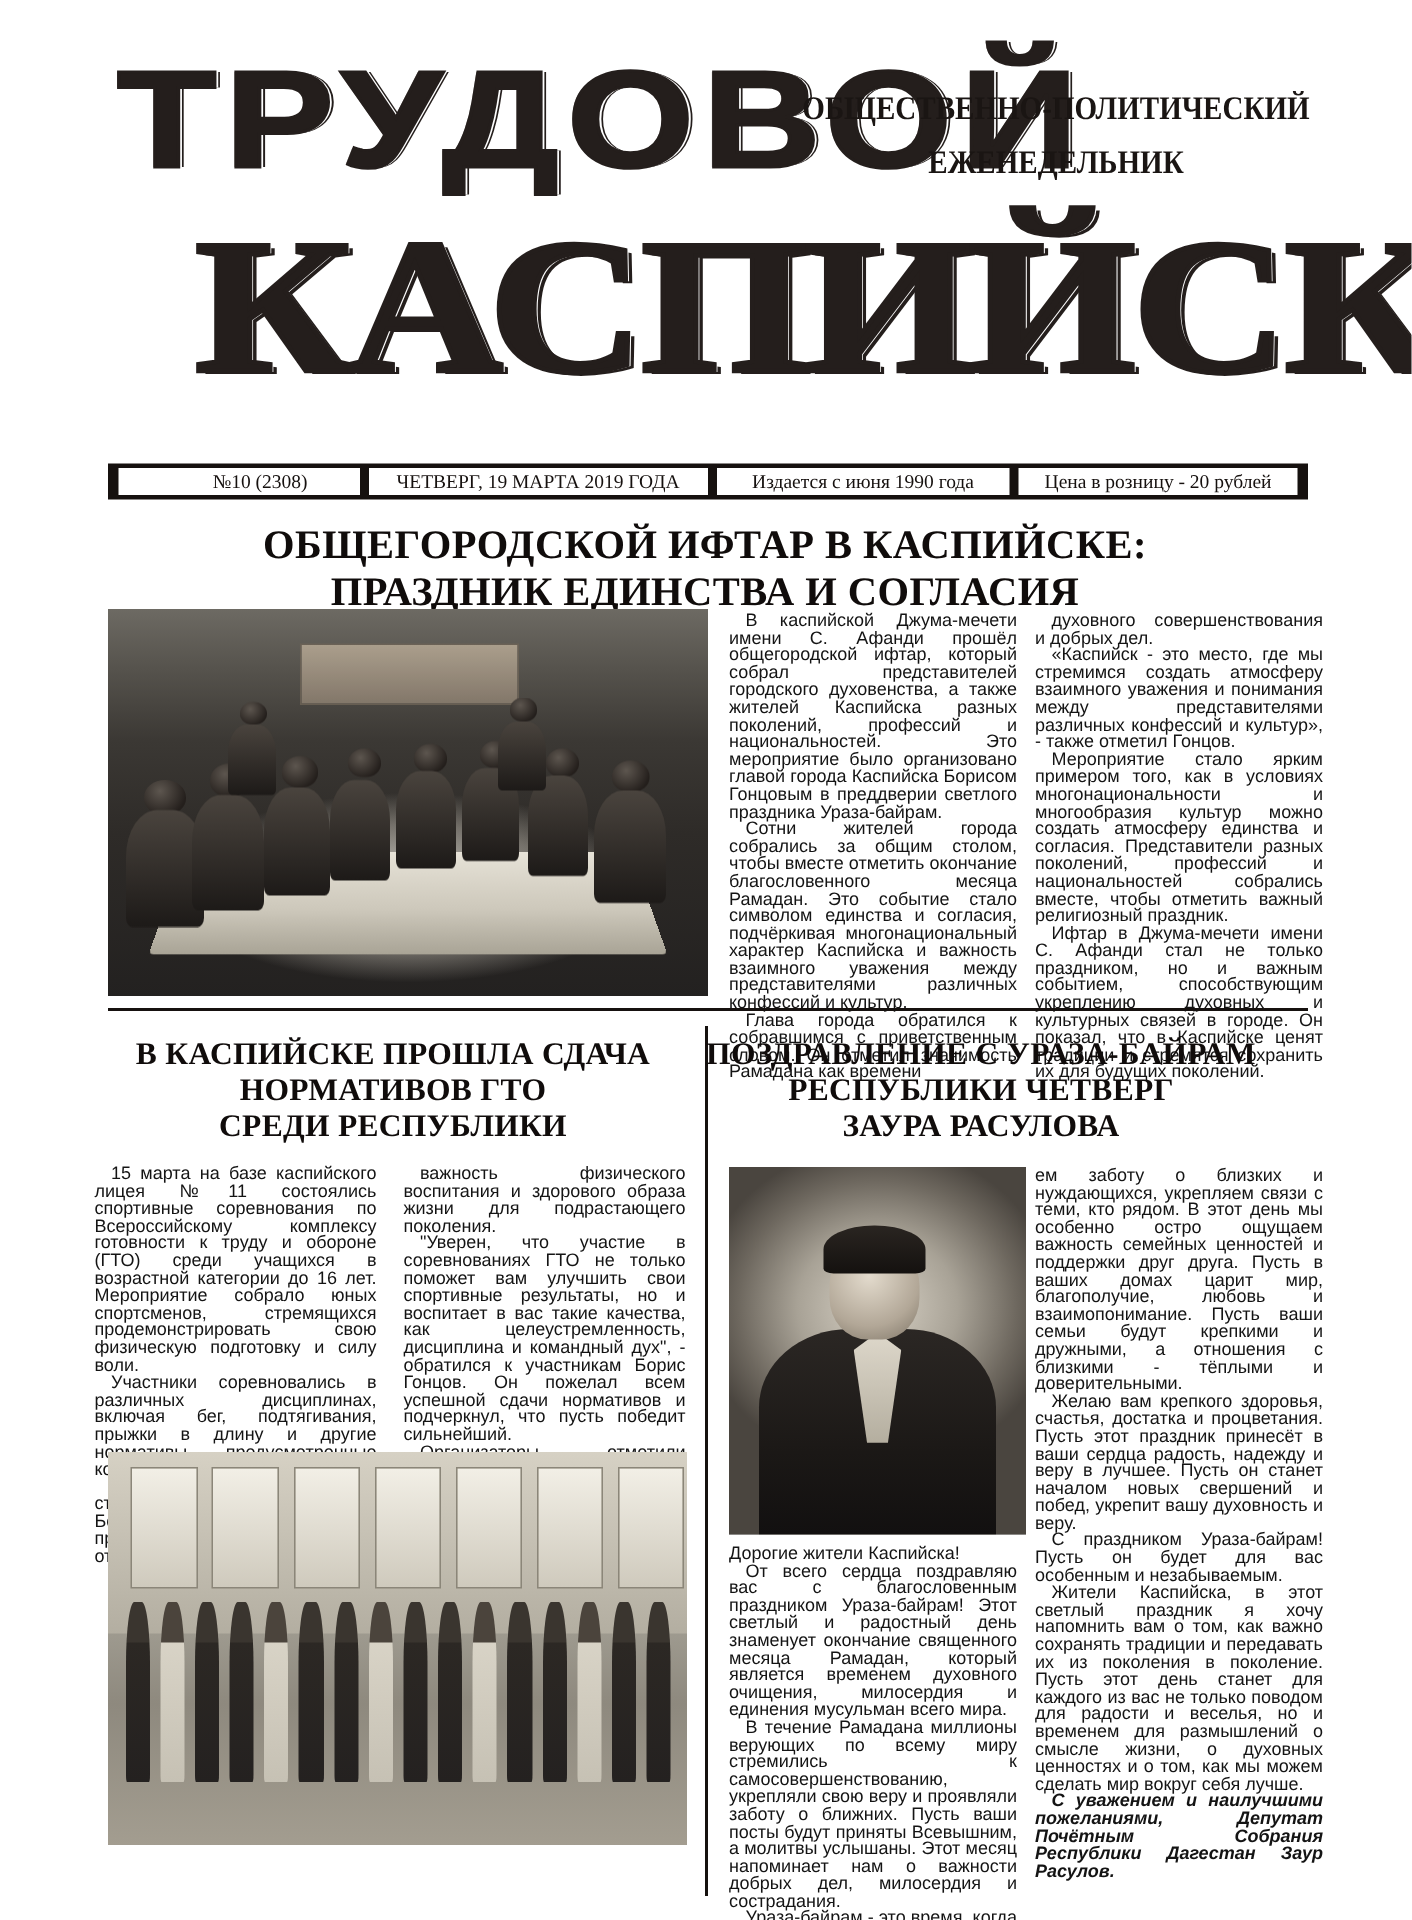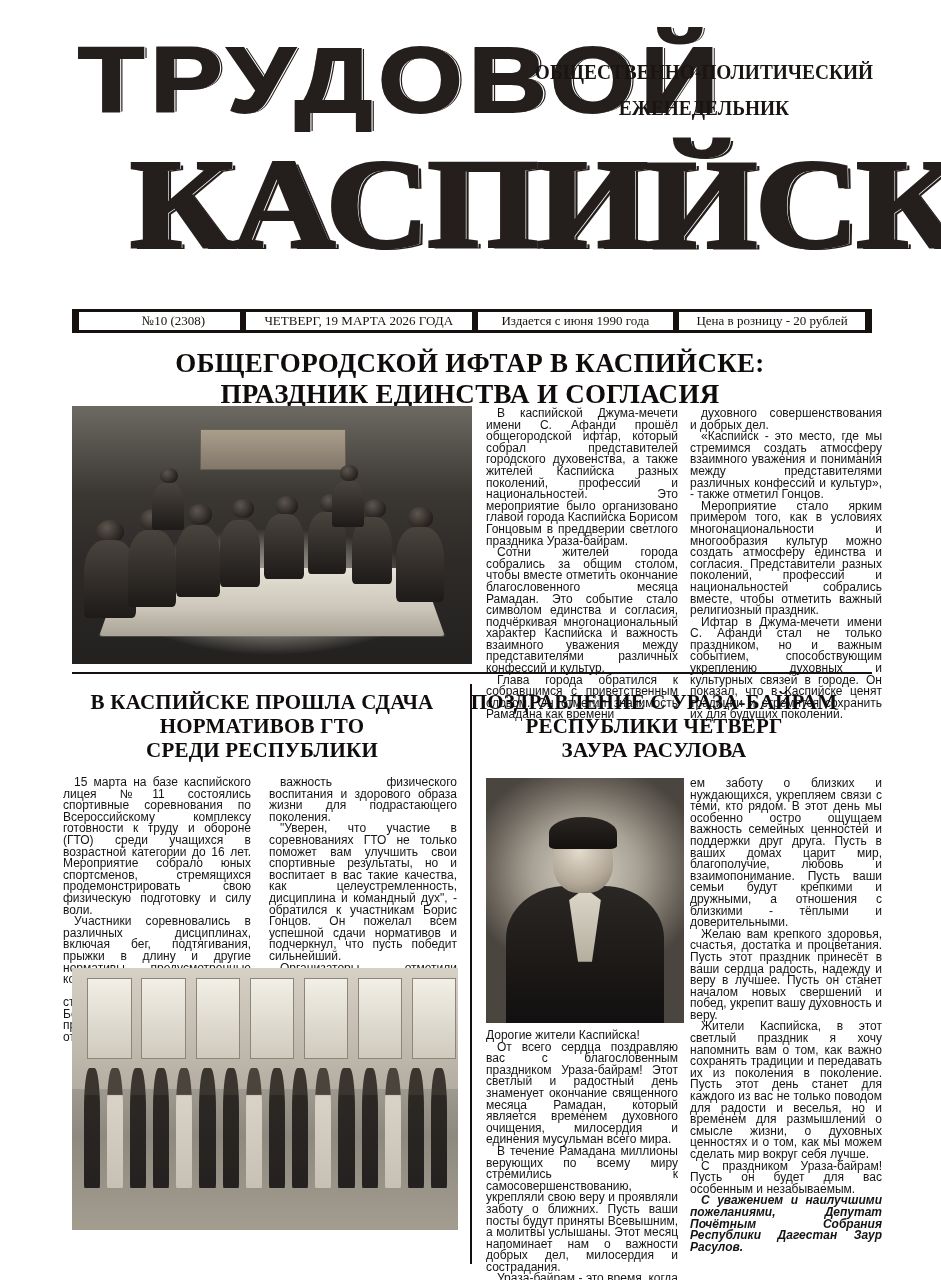--- a/index.html
+++ b/index.html
@@ -183,21 +183,21 @@
       <div class="mast-sub">
         <div>ОБЩЕСТВЕННО-ПОЛИТИЧЕСКИЙ</div>
         <div>ЕЖЕНЕДЕЛЬНИК</div>
       </div>
     </div>
     <div class="mast-main">КАСПИЙСК</div>
   </div>
 
   <div class="infobar">
     <div class="infobox ib1">№10 (2308)</div>
-    <div class="infobox ib2">ЧЕТВЕРГ, 19 МАРТА 2026 ГОДА</div>
+    <div class="infobox ib2">ЧЕТВЕРГ, 19 МАРТА 2019 ГОДА</div>
     <div class="infobox ib3">Издается с июня 1990 года</div>
     <div class="infobox ib4">Цена в розницу - 20 рублей</div>
   </div>
 
   <div class="headline h-main" style="position:absolute;left:70px;top:348px;width:800px;">
     <div>ОБЩЕГОРОДСКОЙ ИФТАР В КАСПИЙСКЕ:</div>
     <div>ПРАЗДНИК ЕДИНСТВА И СОГЛАСИЯ</div>
   </div>
 
   <div class="photo" id="photo-iftar" style="left:72px;top:406px;width:400px;height:258px;">
@@ -310,18 +310,18 @@
   <div class="body-col" id="uraza-col1" style="left:486px;top:1030px;width:192px;height:236px;">
     <p class="noind">Дорогие жители Каспийска!</p>
     <p>От всего сердца поздравляю вас с благословенным праздником Ураза-байрам! Этот светлый и радостный день знаменует окончание священного месяца Рамадан, который является временем духовного очищения, милосердия и единения мусульман всего мира.</p>
     <p>В течение Рамадана миллионы верующих по всему миру стремились к самосовершенствованию, укрепляли свою веру и проявляли заботу о ближних. Пусть ваши посты будут приняты Всевышним, а молитвы услышаны. Этот месяц напоминает нам о важности добрых дел, милосердия и сострадания.</p>
     <p>Ураза-байрам - это время, когда мы особенно ценим то, что имеем, проявля-</p>
   </div>
 
   <div class="body-col" id="uraza-col2" style="left:690px;top:778px;width:192px;height:490px;">
     <p class="noind">ем заботу о близких и нуждающихся, укрепляем связи с теми, кто рядом. В этот день мы особенно остро ощущаем важность семейных ценностей и поддержки друг друга. Пусть в ваших домах царит мир, благополучие, любовь и взаимопонимание. Пусть ваши семьи будут крепкими и дружными, а отношения с близкими - тёплыми и доверительными.</p>
     <p>Желаю вам крепкого здоровья, счастья, достатка и процветания. Пусть этот праздник принесёт в ваши сердца радость, надежду и веру в лучшее. Пусть он станет началом новых свершений и побед, укрепит вашу духовность и веру.</p>
+    <p>С праздником Ураза-байрам! Пусть он будет для вас особенным и незабываемым.</p>
     <p>Жители Каспийска, в этот светлый праздник я хочу напомнить вам о том, как важно сохранять традиции и передавать их из поколения в поколение. Пусть этот день станет для каждого из вас не только поводом для радости и веселья, но и временем для размышлений о смысле жизни, о духовных ценностях и о том, как мы можем сделать мир вокруг себя лучше.</p>
-    <p>С праздником Ураза-байрам! Пусть он будет для вас особенным и незабываемым.</p>
     <p class="sign">С уважением и наилучшими пожеланиями, Депутат Почётным Собрания Республики Дагестан Заур Расулов.</p>
   </div>
 
 </div>
 
 </body></html>

